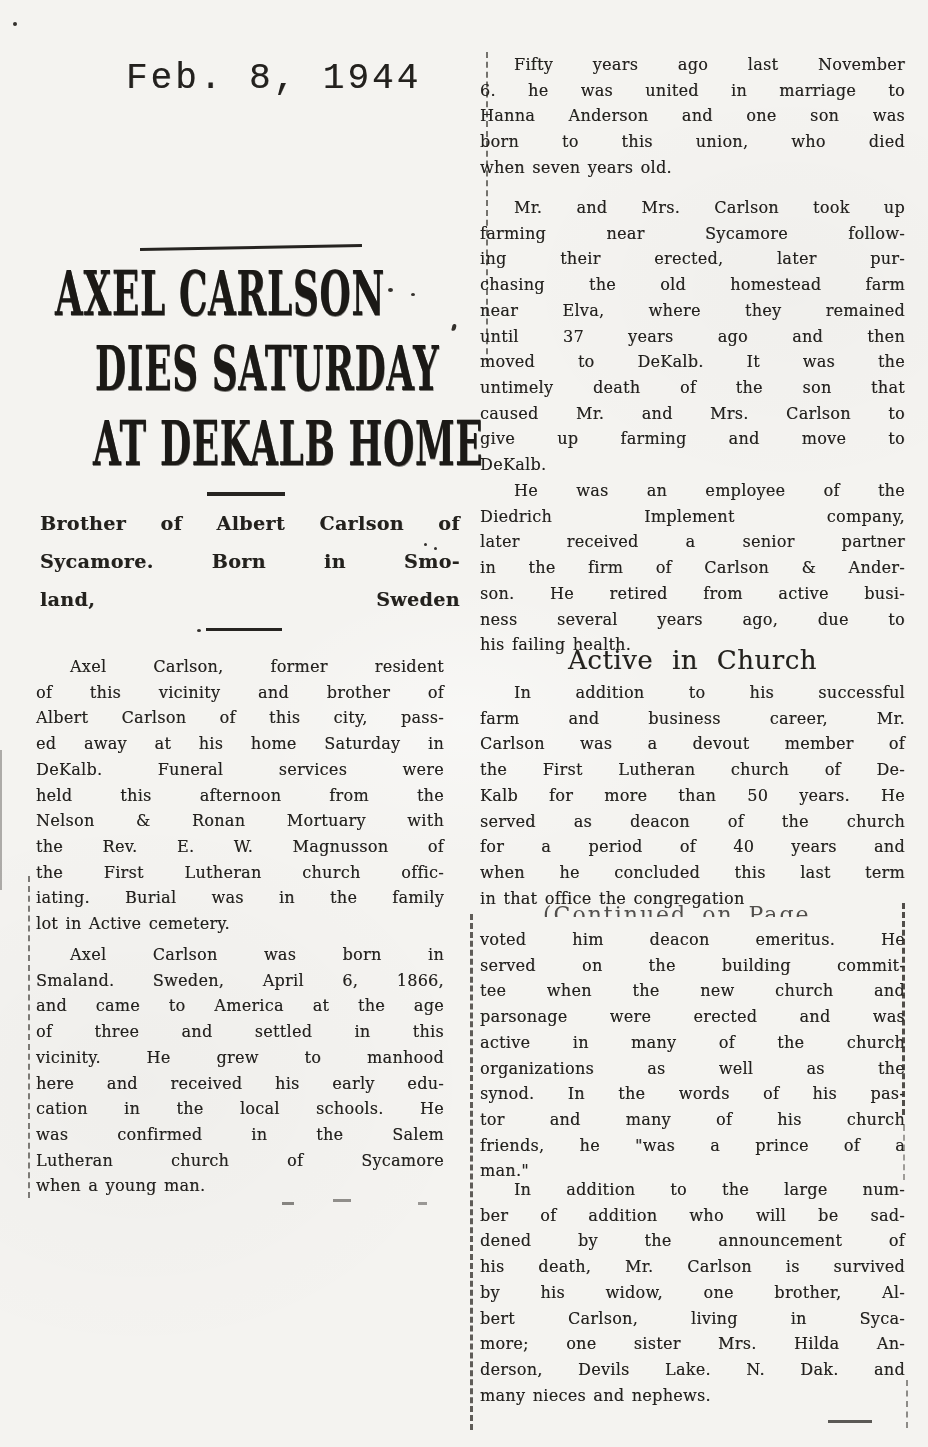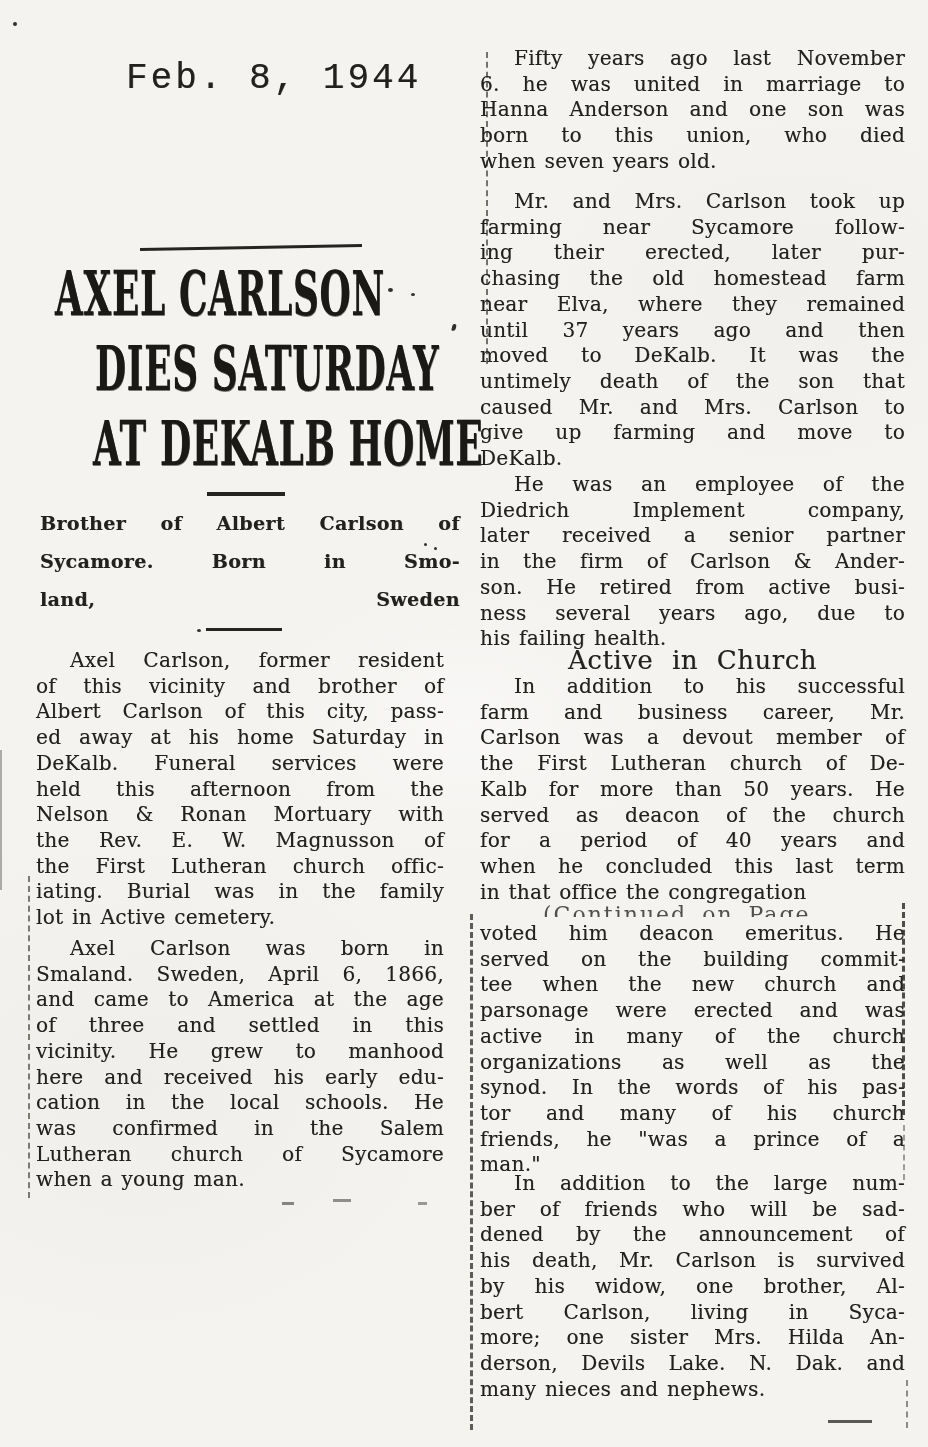--- a/index.html
+++ b/index.html
@@ -44,26 +44,27 @@
   
   #subhead{
     left:40px;top:504px;width:420px;
     font-weight:700;font-size:19px;line-height:38px;
     text-align:center;word-spacing:5px;letter-spacing:0.4px;
     color:#23211d;
     text-shadow:0.4px 0.4px 0.6px rgba(30,28,24,0.4);
   }
   
   .para{
-    font-size:20px;
+    font-size:16px;
     line-height:25.7px;
     letter-spacing:0.3px;
     word-spacing:2px;
     color:#23211e;
     text-shadow:0.35px 0.35px 0.5px rgba(30,28,25,0.42);
+    margin-top:6px;
   }
   .lp{left:36px;width:408px;}
   .rp{left:480px;width:425px;}
   .tline{text-align:justify;text-align-last:justify;}
   .para .tline:last-child{text-align-last:left;}
   .ind .tline:first-child{text-indent:34px;}
   
   #section-heading{
     left:480px;top:645px;width:425px;
     font-weight:400;font-size:26px;
@@ -210,21 +211,21 @@
       <div class="tline">parsonage were erected and was</div>
       <div class="tline">active in many of the church</div>
       <div class="tline">organizations as well as the</div>
       <div class="tline">synod. In the words of his pas-</div>
       <div class="tline">tor and many of his church</div>
       <div class="tline">friends, he "was a prince of a</div>
       <div class="tline">man."</div>
     </div>
   <div class="abs para rp ind" style="top:1171px;">
       <div class="tline">In addition to the large num-</div>
-      <div class="tline">ber of friends who will be sad-</div>
+      <div class="tline">ber of addition who will be sad-</div>
       <div class="tline">dened by the announcement of</div>
       <div class="tline">his death, Mr. Carlson is survived</div>
       <div class="tline">by his widow, one brother, Al-</div>
       <div class="tline">bert Carlson, living in Syca-</div>
       <div class="tline">more; one sister Mrs. Hilda An-</div>
       <div class="tline">derson, Devils Lake. N. Dak. and</div>
       <div class="tline">many nieces and nephews.</div>
     </div>
 
   <div class="abs" style="left:470px;top:914px;height:516px;border-left:3px dashed #3a3733;opacity:0.8;"></div>

